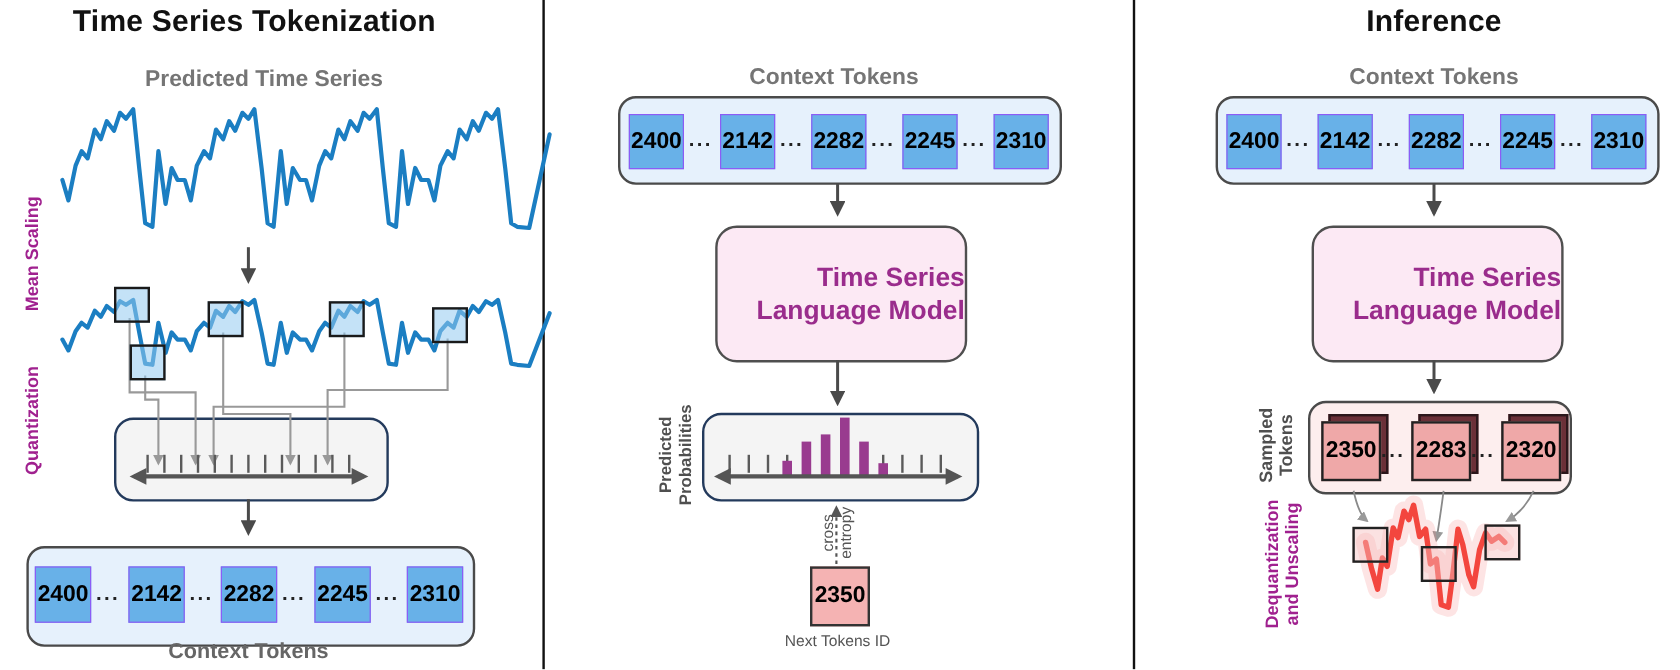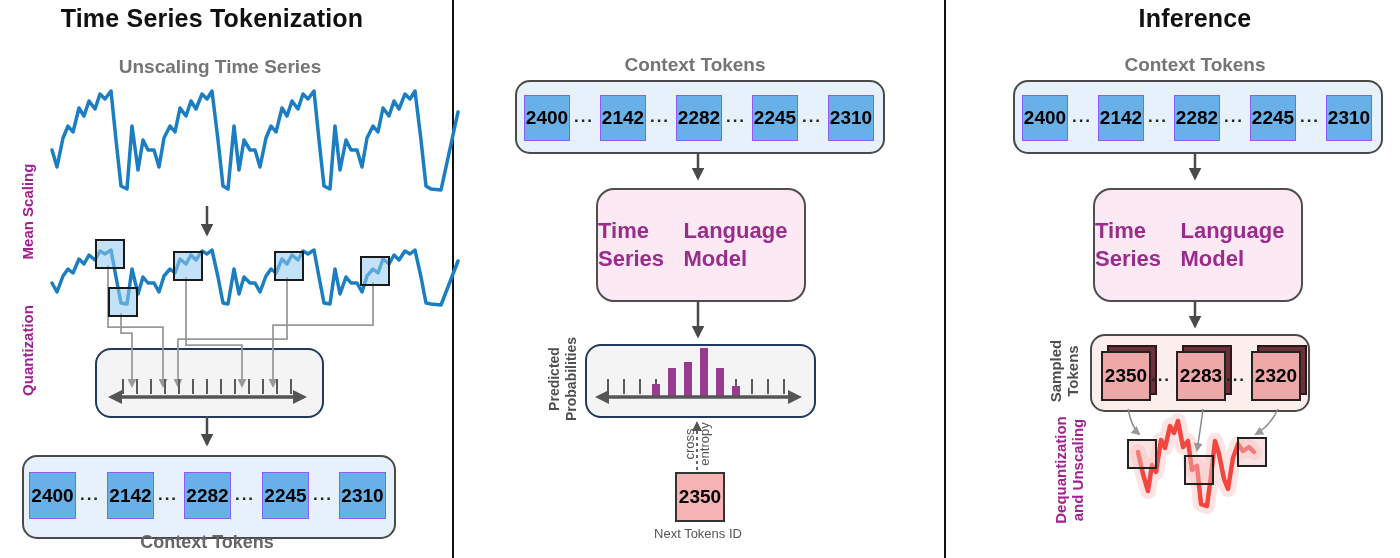--- a/index.html
+++ b/index.html
@@ -16,22 +16,22 @@
   .purple-lab{color:#a0218f;font-weight:bold;font-size:15px;}
   .gray-lab{color:#4f4f4f;font-weight:bold;font-size:15px;}
   .token-container{position:absolute;border:2.5px solid #4a4a4a;border-radius:15px;
                    background:#e6f1fc;z-index:1;}
   .token{position:absolute;background:#68b1e8;border:1px solid #8b5cf6;z-index:6;
          display:flex;align-items:center;justify-content:center;
          font-size:19px;font-weight:bold;color:#000;}
   .dots{position:absolute;width:30px;text-align:center;font-size:17px;font-weight:bold;
         color:#222;letter-spacing:2px;z-index:6;}
   .model-box{position:absolute;width:206px;height:110px;border:2.5px solid #4f4f4f;border-radius:18px;
-             background:#fce9f4;z-index:1;display:flex;flex-direction:row;
-             align-items:center;justify-content:center;}
+             background:#fce9f4;z-index:1;display:flex;flex-direction:column;
+             align-items:flex-end;justify-content:center;}
   .model-box .ml{font-size:22px;font-weight:bold;color:#9a2c8c;line-height:28px;}
   .gray-box{position:absolute;border:2.5px solid #233a5c;border-radius:16px;background:#f4f4f4;z-index:1;}
   .pink-container{position:absolute;border:2.5px solid #4a4a4a;border-radius:15px;background:#fdeeee;z-index:1;}
   .sampled-wrap{position:absolute;width:46px;height:46px;z-index:6;}
   .sampled-back{position:absolute;left:6px;top:-6px;width:46px;height:46px;background:#6b3038;
                 border:2px solid #2c171b;}
   .sampled-front{position:absolute;left:0;top:0;width:46px;height:46px;background:#efa8a8;
                  border:2px solid #222;display:flex;align-items:center;justify-content:center;
                  font-size:19px;font-weight:bold;color:#000;}
   .next-token{position:absolute;width:46px;height:46px;background:#f5b3b3;border:2px solid #333;z-index:6;
@@ -44,21 +44,21 @@
 </style>
 </head>
 <body>
 
 <div class="stage" id="stage">
 
   <div class="divider" style="left:452px"></div>
   <div class="divider" style="left:944px"></div>
 
   <div class="panel-title" style="left:22px;top:4px">Time Series Tokenization</div>
-  <div class="sub-label" style="left:65px;top:56px">Unscaling Time Series</div>
+  <div class="sub-label" style="left:65px;top:56px">Predicted Time Series</div>
   <div class="rot purple-lab" style="left:-28px;top:203px;width:110px">Mean Scaling</div>
   <div class="rot purple-lab" style="left:-28px;top:342px;width:110px">Quantization</div>
 
   <div class="gray-box" style="left:95px;top:348px;width:225px;height:66px"></div>
 
   <div class="token-container" style="left:22px;top:455px;width:370px;height:80px"></div>
   <div class="token" style="left:29px;top:472px;width:45px;height:45px">2400</div>
   <div class="token" style="left:107px;top:472px;width:45px;height:45px">2142</div>
   <div class="token" style="left:184px;top:472px;width:45px;height:45px">2282</div>
   <div class="token" style="left:262px;top:472px;width:45px;height:45px">2245</div>

